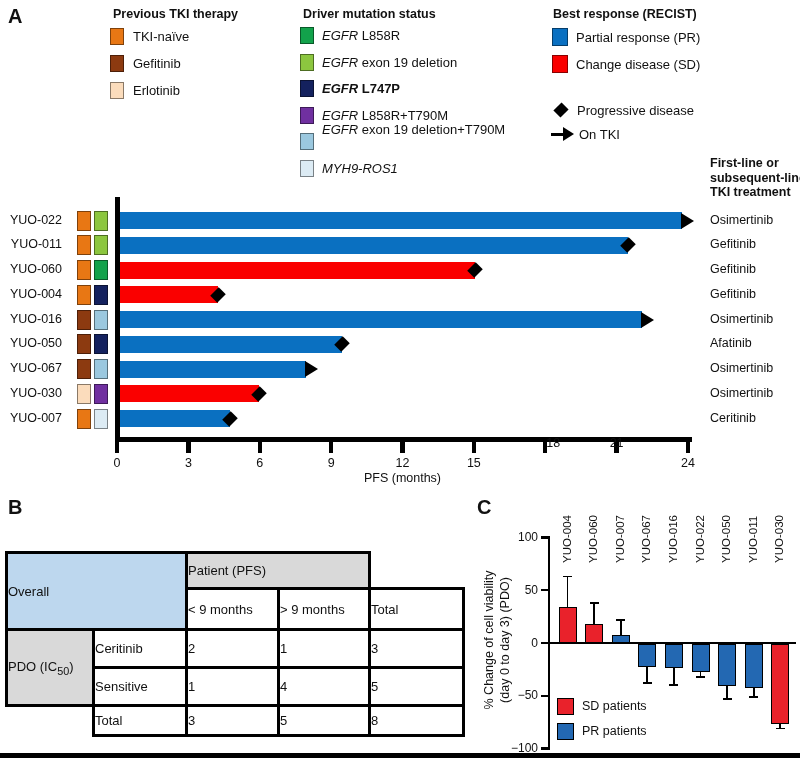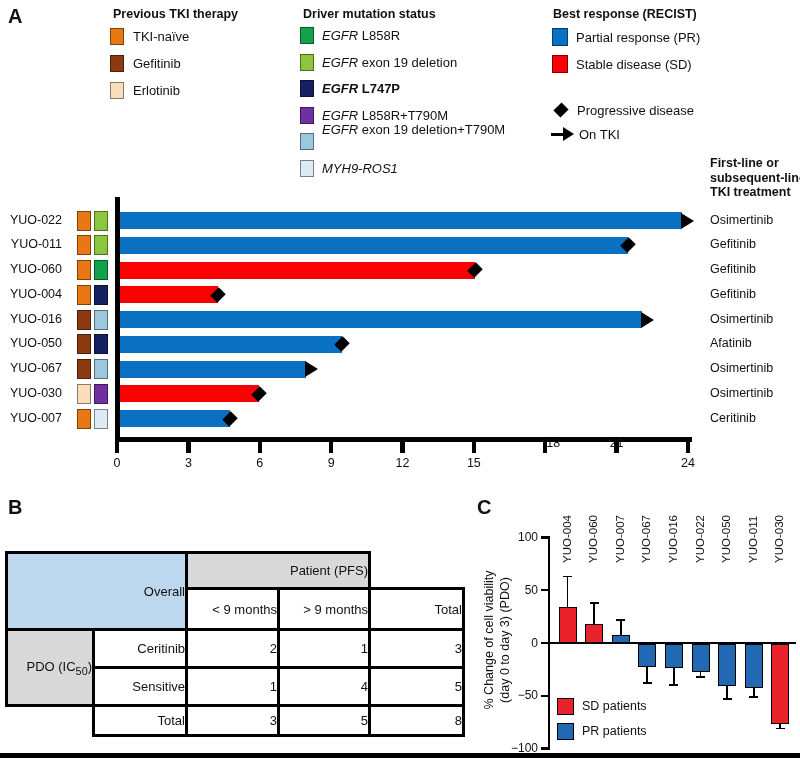--- a/index.html
+++ b/index.html
@@ -7,21 +7,21 @@
        font-family:"Liberation Sans",sans-serif;color:#111;}
   .abs{position:absolute;}
   .panel-label{font-weight:bold;font-size:20px;}
   .lg-title{font-weight:bold;font-size:12.5px;white-space:nowrap;}
   .lg-item-label{font-size:13px;white-space:nowrap;}
   .tick-label{font-size:12.5px;text-align:center;}
   .axis{background:#000;}
   .diamond{position:absolute;background:#000;transform:rotate(45deg) scaleY(1.15);}
   
   #tableB{position:absolute;left:5px;top:551px;border-collapse:collapse;table-layout:fixed;}
-  #tableB td{border:3px solid #000;text-align:right;vertical-align:middle;
+  #tableB td{border:3px solid #000;text-align:left;vertical-align:middle;
              font-size:13px;padding:0;background:#fff;margin-left:42px;}
   #tableB td.ghost{border:none;background:transparent;}
   #tableB td.c-blue{background:#BDD7EE;}
   #tableB td.c-gray{background:#D9D9D9;}
   .r1{height:36px;} .r2{height:41px;} .r3{height:38px;} .r4{height:38px;} .r5{height:30px;}
   #ylabelC{position:absolute;font-size:12.5px;text-align:center;line-height:16px;
            transform:rotate(-90deg);white-space:nowrap;}
   #bottom-rule{position:absolute;left:0;top:753px;width:800px;height:5px;background:#000;}
 </style>
 </head>
@@ -56,21 +56,21 @@
       <div style="position: absolute; left: 322px; top: 107.8px; font-size: 13px; white-space: nowrap;"><i>EGFR</i><span> L858R+T790M</span></div>
       <div style="position: absolute; left: 300px; top: 133.4px; width: 14px; height: 17px; background: rgb(155, 200, 223); border: 1px solid rgba(0, 0, 0, 0.45); box-sizing: border-box;"></div>
       <div style="position: absolute; left: 322px; top: 122px; font-size: 13px; white-space: nowrap;"><i>EGFR</i><span> exon 19 deletion+T790M</span></div>
       <div style="position: absolute; left: 300px; top: 160px; width: 14px; height: 17px; background: rgb(220, 235, 244); border: 1px solid rgba(0, 0, 0, 0.45); box-sizing: border-box;"></div>
       <div style="position: absolute; left: 322px; top: 161px; font-size: 13px; white-space: nowrap;"><i>MYH9-ROS1</i><span></span></div>
     </div>
   <div id="legend-response" class="abs">
       <div style="position: absolute; left: 552px; top: 28px; width: 16px; height: 18px; background: rgb(10, 112, 193); border: 1px solid rgba(0, 0, 0, 0.45); box-sizing: border-box;"></div>
       <div style="position: absolute; left: 576px; top: 30px; font-size: 13px; white-space: nowrap;">Partial response (PR)</div>
       <div style="position: absolute; left: 552px; top: 55px; width: 16px; height: 18px; background: rgb(250, 0, 0); border: 1px solid rgba(0, 0, 0, 0.45); box-sizing: border-box;"></div>
-      <div style="position: absolute; left: 576px; top: 57px; font-size: 13px; white-space: nowrap;">Stable disease (SD)</div>
+      <div style="position: absolute; left: 576px; top: 57px; font-size: 13px; white-space: nowrap;">Change disease (SD)</div>
     </div>
 
   <div class="diamond" style="left:556px;top:105px;width:10px;height:10px;"></div>
   <div class="abs lg-item-label" style="left:577px;top:103px;">Progressive disease</div>
   <div class="abs axis" style="left:551px;top:132.5px;width:14px;height:3px;"></div>
   <div class="abs" style="left:563px;top:127px;width:0;height:0;border-top:7px solid transparent;border-bottom:7px solid transparent;border-left:11px solid #000;"></div>
   <div class="abs lg-item-label" style="left:579px;top:127px;">On TKI</div>
 
   <div class="abs" style="left:710px;top:156px;width:96px;font-weight:bold;font-size:12.5px;line-height:14.5px;">
     <div>First-line or</div>
@@ -149,20 +149,21 @@
       <div style="position: absolute; left: 387.5px; top: 456px; width: 30px; text-align: center; font-size: 12.5px;">12</div>
       <div style="position: absolute; left: 471.675px; top: 442px; width: 4.4px; height: 11px; background: rgb(0, 0, 0);"></div>
       <div style="position: absolute; left: 458.875px; top: 456px; width: 30px; text-align: center; font-size: 12.5px;">15</div>
       <div style="position: absolute; left: 543.05px; top: 442px; width: 4.4px; height: 11px; background: rgb(0, 0, 0);"></div>
       <div style="position: absolute; left: 530.25px; top: 436px; width: 30px; text-align: right; font-size: 12.5px;">18</div>
       <div style="position: absolute; left: 614.425px; top: 442px; width: 4.4px; height: 11px; background: rgb(0, 0, 0);"></div>
       <div style="position: absolute; left: 601.625px; top: 436px; width: 30px; text-align: center; font-size: 12.5px;">21</div>
       <div style="position: absolute; left: 685.8px; top: 442px; width: 4.4px; height: 11px; background: rgb(0, 0, 0);"></div>
       <div style="position: absolute; left: 673px; top: 456px; width: 30px; text-align: center; font-size: 12.5px;">24</div>
     </div>
+  <div class="abs tick-label" style="left:117px;top:471px;width:571px;">PFS (months)</div>
 
   <table id="tableB">
     <colgroup>
       <col style="width:87px">
         <col style="width:93px">
         <col style="width:92px">
         <col style="width:91px">
         <col style="width:94px">
     </colgroup>
     <tbody>

